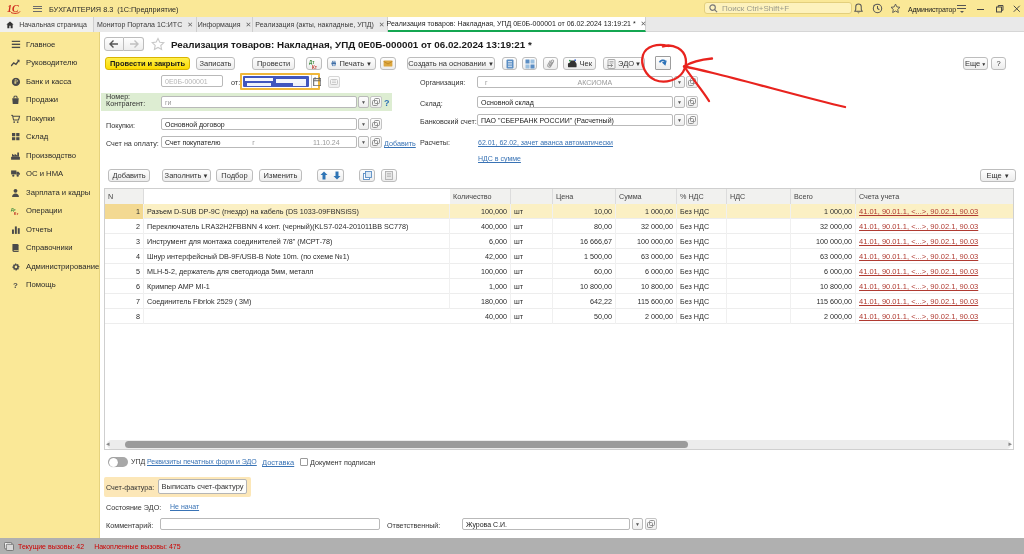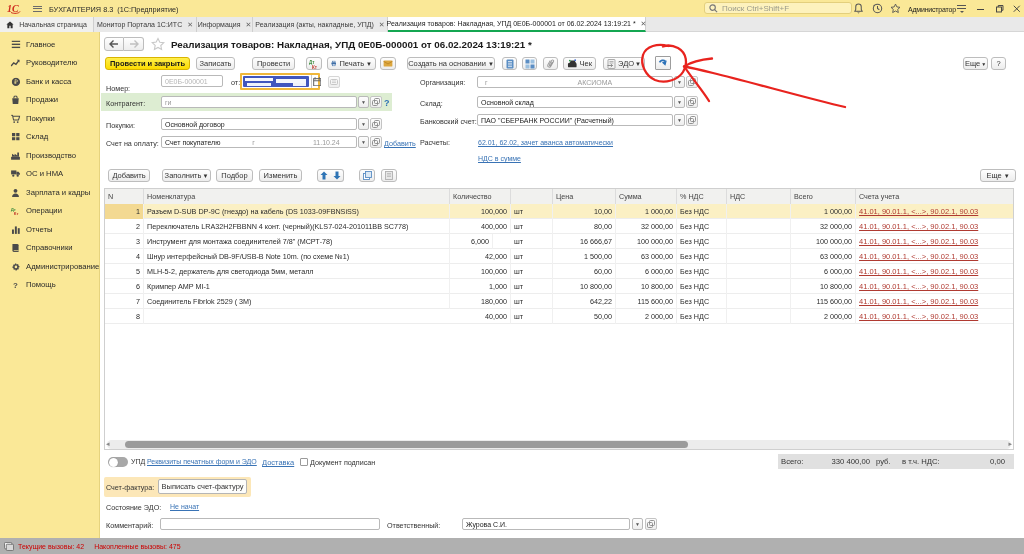--- a/index.html
+++ b/index.html
@@ -250,21 +250,21 @@
   <div class="ibtn" style="left:554px;top:24px;width:16px;height:14px;border-radius:1px;border-color:#9d9d9d">
       <svg width="10" height="10" viewBox="0 0 10 10">
         <path d="M1.6 4.4C2.4 2.4 5.4 1.6 7.4 3.2" fill="none" stroke="#2c72b8" stroke-width="1.8"></path>
         <path d="M8.8 2.6L7.4 7.8 3.9 4.6z" fill="#2c72b8"></path>
       </svg>
     </div>
   <div class="btn" style="left:862px;top:25px;width:25px;padding:0 2px">Еще <span style="font-size:5px;margin-left:1px">▼</span></div>
   <div class="btn" style="left:890px;top:25px;width:15px;padding:0">?</div>
 
   <div class="abs" style="left:0px;top:61px;width:291px;height:18px;background:#ddedd2"></div>
-  <div class="lbl" style="left:5px;top:52px">Номер:</div>
+  <div class="lbl" style="left:5px;top:60px">Номер:</div>
   <div class="inp" style="left:60px;top:43px;width:62px">
       <span style="color:#b5b5b5;filter:blur(0.6px)">0Е0Б-000001</span>
     </div>
   <div class="lbl" style="left:130px;top:46px">от:</div>
   <div class="abs" style="left:139px;top:41px;width:80px;height:17px;border:2px solid #f0b73a;border-radius:1px;background:#fff"></div>
   <div class="abs" style="left:142px;top:44px;width:66px;height:11px;background:#4156bd;border-radius:1px;overflow:hidden">
       <span style="position:absolute;left:2px;top:2px;width:28px;height:3px;background:#f6f8fd"></span>
       <span style="position:absolute;left:33px;top:3px;width:30px;height:4px;background:#f3f6fc"></span>
       <span style="position:absolute;left:4px;top:6.5px;width:24px;height:3px;background:#eef2fb"></span>
       <span style="position:absolute;left:50px;top:7px;width:13px;height:2.5px;background:#eef2fb"></span>
@@ -375,21 +375,20 @@
   <div class="ibtn" style="left:280px;top:137px;width:16px">
       <svg width="8" height="9" viewBox="0 0 8 9">
         <rect x="0.5" y="0.5" width="7" height="8" fill="#e8e8e8" stroke="#b0b0b0" stroke-width="0.9"></rect>
         <path d="M2 2.5h4M2 4h4M2 5.5h4" stroke="#b0b0b0" stroke-width="0.7"></path>
       </svg>
     </div>
   <div class="btn" style="left:879px;top:137px;width:36px;padding:0">Еще <span style="font-size:6px;margin-left:2px">▼</span></div>
 
   <div class="tbl">
     <div class="th" style="left:0;width:39px">N</div>
-    <div class="th" style="left:39px;width:306px">Номенклатура</div>
     <div class="th" style="left:345px;width:61px">Количество</div>
     <div class="th" style="left:406px;width:42px"></div>
     <div class="th" style="left:448px;width:63px">Цена</div>
     <div class="th" style="left:511px;width:61px">Сумма</div>
     <div class="th" style="left:572px;width:50px">% НДС</div>
     <div class="th" style="left:622px;width:64px">НДС</div>
     <div class="th" style="left:686px;width:65px">Всего</div>
     <div class="th" style="left:751px;width:157px;border-right:none">Счета учета</div>
     <div class="row" style="top:15px;background:#fbf0c4;">
       <div class="cell num" style="left:0;width:39px;background:#f3d992;">1</div>
@@ -415,21 +414,21 @@
       <div class="cell" style="left:572px;width:50px">Без НДС</div>
       <div class="cell" style="left:622px;width:64px"></div>
       <div class="cell num" style="left:686px;width:65px">32 000,00</div>
       <div class="cell" style="left:751px;width:157px;border-right:none">
           <span class="rlink">41.01, 90.01.1, &lt;...&gt;, 90.02.1, 90.03</span>
         </div>
     </div>
     <div class="row" style="top:45px;">
       <div class="cell num" style="left:0;width:39px;">3</div>
       <div class="cell" style="left:39px;width:306px">Инструмент для монтажа соединителей 7/8" (МСРТ-78)</div>
-      <div class="cell num" style="left:327px;width:61px">6,000</div>
+      <div class="cell num" style="left:345px;width:61px">6,000</div>
       <div class="cell" style="left:406px;width:42px">шт</div>
       <div class="cell num" style="left:448px;width:63px">16 666,67</div>
       <div class="cell num" style="left:511px;width:61px">100 000,00</div>
       <div class="cell" style="left:572px;width:50px">Без НДС</div>
       <div class="cell" style="left:622px;width:64px"></div>
       <div class="cell num" style="left:686px;width:65px">100 000,00</div>
       <div class="cell" style="left:751px;width:157px;border-right:none">
           <span class="rlink">41.01, 90.01.1, &lt;...&gt;, 90.02.1, 90.03</span>
         </div>
     </div>
@@ -501,27 +500,20 @@
       <div class="cell" style="left:751px;width:157px;border-right:none">
           <span class="rlink">41.01, 90.01.1, &lt;...&gt;, 90.02.1, 90.03</span>
         </div>
     </div>
     <div class="abs" style="left:2px;top:251px;width:904px;height:9px;background:#ececec;border-radius:5px"></div>
     <div class="abs" style="left:20px;top:252px;width:563px;height:7px;background:#9b9b9b;border-radius:4px"></div>
     <div class="abs" style="left:1px;top:251px;font-size:7px;color:#888">◂</div>
     <div class="abs" style="right:1px;top:251px;font-size:7px;color:#888">▸</div>
   </div>
 
-  <div class="abs" style="left:677px;top:422px;width:236px;height:15px;background:#e0e0e0;font-size:7.7px;color:#333;display:flex;align-items:center">
-    <span style="margin-left:3px">Всего:</span>
-    <span style="position:absolute;right:144px">330 400,00</span>
-    <span style="position:absolute;left:98px">руб.</span>
-    <span style="position:absolute;left:124px">в т.ч. НДС:</span>
-    <span style="position:absolute;right:9px">0,00</span>
-  </div>
 
   <div class="abs" style="left:7px;top:425px;width:20px;height:10px;background:#a8a8a8;border-radius:5px">
       <span style="position:absolute;left:0.5px;top:0.5px;width:9px;height:9px;background:#fff;border-radius:50%;box-shadow:0 0 1px rgba(0,0,0,0.4)"></span>
     </div>
   <div class="lbl" style="left:30px;top:426px;font-size:7px">УПД</div>
   <div class="blink" style="left:46px;top:426px;font-size:7px">Реквизиты печатных форм и ЭДО</div>
   <div class="blink" style="left:161px;top:426px;font-size:7.5px">Доставка</div>
   <div class="abs" style="left:199px;top:426px;width:8px;height:8px;border:1px solid #9a9a9a;border-radius:1px;background:#fff"></div>
   <div class="lbl" style="left:209px;top:426px">Документ подписан</div>
 

